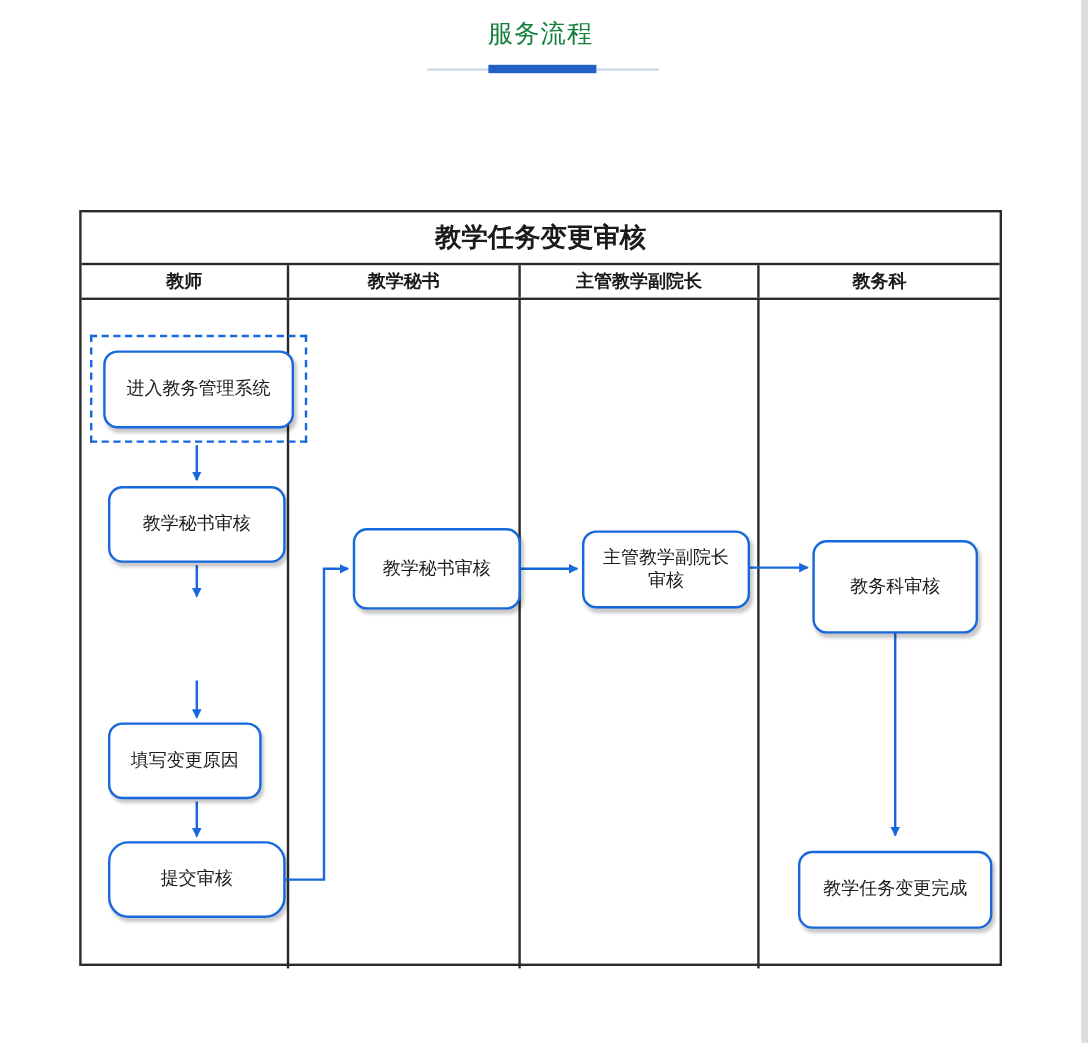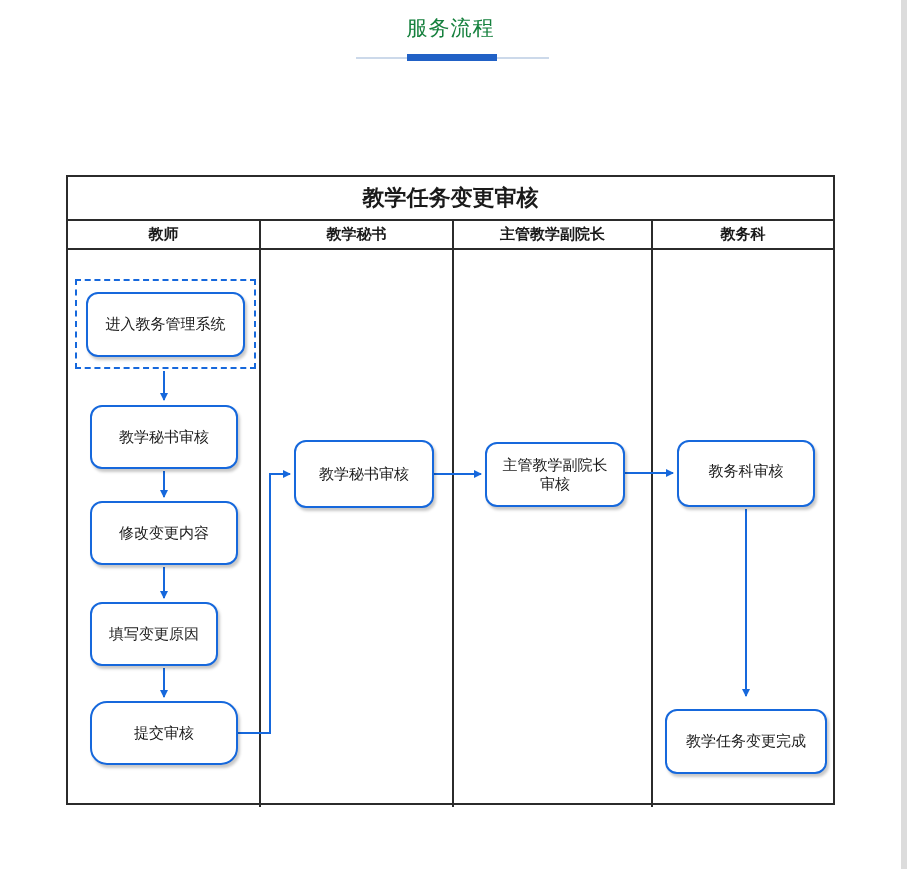--- a/index.html
+++ b/index.html
@@ -37,21 +37,21 @@
   .fc-header{display:flex;height:29px;border-bottom:2px solid #2b2b2b;box-sizing:border-box;}
   .fc-header-cell{
     box-sizing:border-box;border-right:2px solid #2b2b2b;
     display:flex;align-items:center;justify-content:center;
     font-size:15px;font-weight:bold;
   }
   .fc-header-cell:last-child{border-right:none;flex:1;text-align:right;}
   .fc-body{display:flex;height:557px;position:relative;}
   .fc-lane{box-sizing:border-box;border-right:2px solid #2b2b2b;}
   .fc-lane:last-child{border-right:none;flex:1;}
-  .w1{width:193px;}.w2{width:193px;}.w3{width:199px;}
+  .w1{width:173px;}.w2{width:193px;}.w3{width:199px;}
   
   .node{
     position:absolute;box-sizing:border-box;background:#fff;
     border:2px solid #1668dc;border-radius:12px;
     box-shadow:2px 3px 3px rgba(0,0,0,0.22);
     display:flex;align-items:center;justify-content:center;
     font-size:15px;text-align:center;z-index:2;
     white-space:pre-line;line-height:1.25;
   }
   .start-wrap{
@@ -60,21 +60,21 @@
     display:flex;align-items:center;justify-content:center;z-index:2;
   }
   .start-wrap .node{position:static;}
   .n-enter{width:159px;height:65px;}
   .n-task{left:22px;top:228px;width:148px;height:64px;}
   .n-modify{left:22px;top:324px;width:148px;height:64px;}
   .n-reason{left:22px;top:425px;width:128px;height:64px;}
   .n-submit{left:22px;top:524px;width:148px;height:64px;border-radius:17px;}
   .n-secretary{left:226px;top:263px;width:140px;height:68px;}
   .n-vicedean{left:417px;top:265px;width:140px;height:65px;}
-  .n-academic{left:609px;top:263px;width:138px;height:67px;font-family:Liberation Mono, monospace;}
+  .n-academic{left:609px;top:273px;width:138px;height:78px;}
   .n-complete{left:597px;top:532px;width:162px;height:65px;}
   
   .edges-svg{position:absolute;left:0;top:0;width:769px;height:630px;z-index:1;pointer-events:none;}
   .edge{stroke:#1668dc;stroke-width:2;fill:none;}
 </style>
 </head>
 <body>
 
 <h1 class="page-title">服务流程</h1>
 <div class="title-underline">
@@ -115,21 +115,20 @@
     <polyline class="edge" points="170,556 202,556 202,297 222,297" marker-end="url(#arrow)"></polyline>
     <line class="edge" x1="366" y1="297" x2="413" y2="297" marker-end="url(#arrow)"></line>
     <line class="edge" x1="557" y1="296" x2="605" y2="296" marker-end="url(#arrow)"></line>
     <line class="edge" x1="678" y1="332" x2="678" y2="519" marker-end="url(#arrow)"></line>
   </svg>
 
   <div class="start-wrap">
     <div class="node n-enter">进入教务管理系统</div>
   </div>
   <div class="node n-task">教学秘书审核</div>
-  <div class="node n-modify">修改变更内容</div>
   <div class="node n-reason">填写变更原因</div>
   <div class="node n-submit">提交审核</div>
   <div class="node n-secretary">教学秘书审核</div>
   <div class="node n-vicedean">主管教学副院长
 审核</div>
   <div class="node n-academic">教务科审核</div>
   <div class="node n-complete">教学任务变更完成</div>
 
 </div>
 

